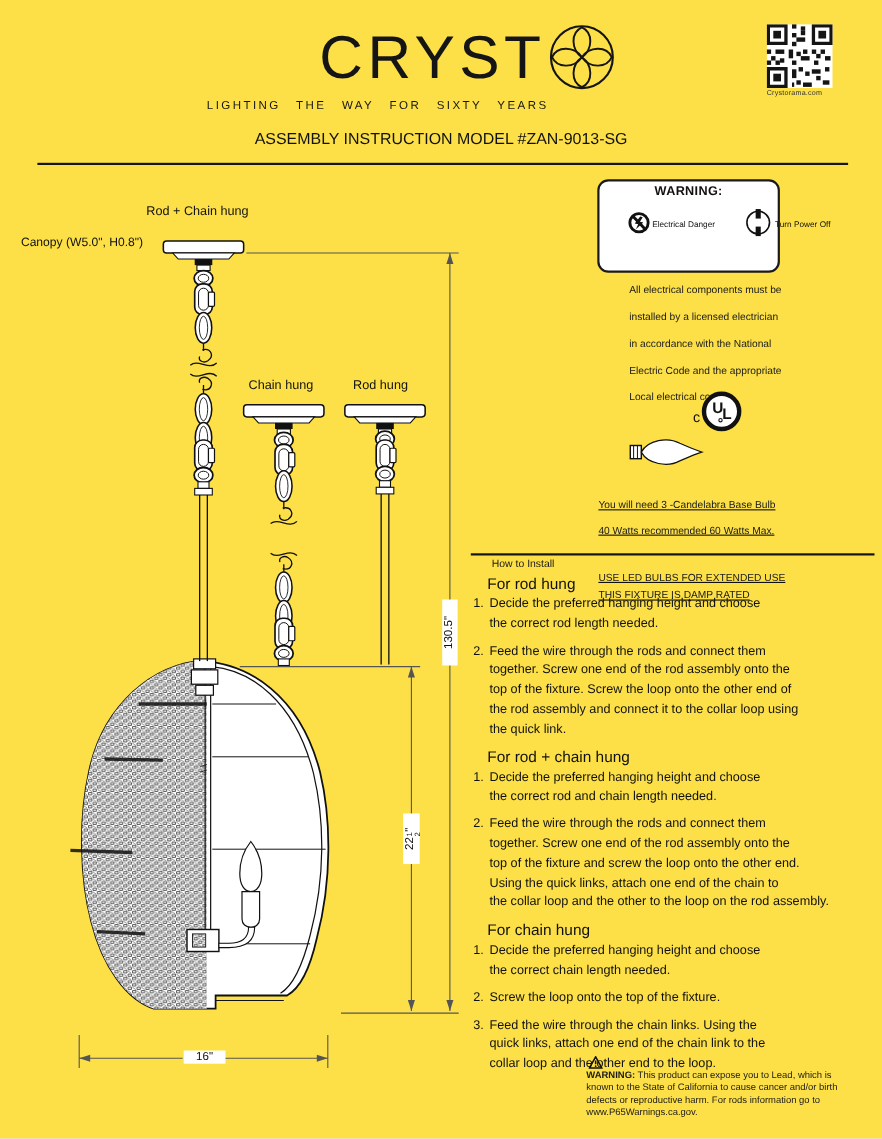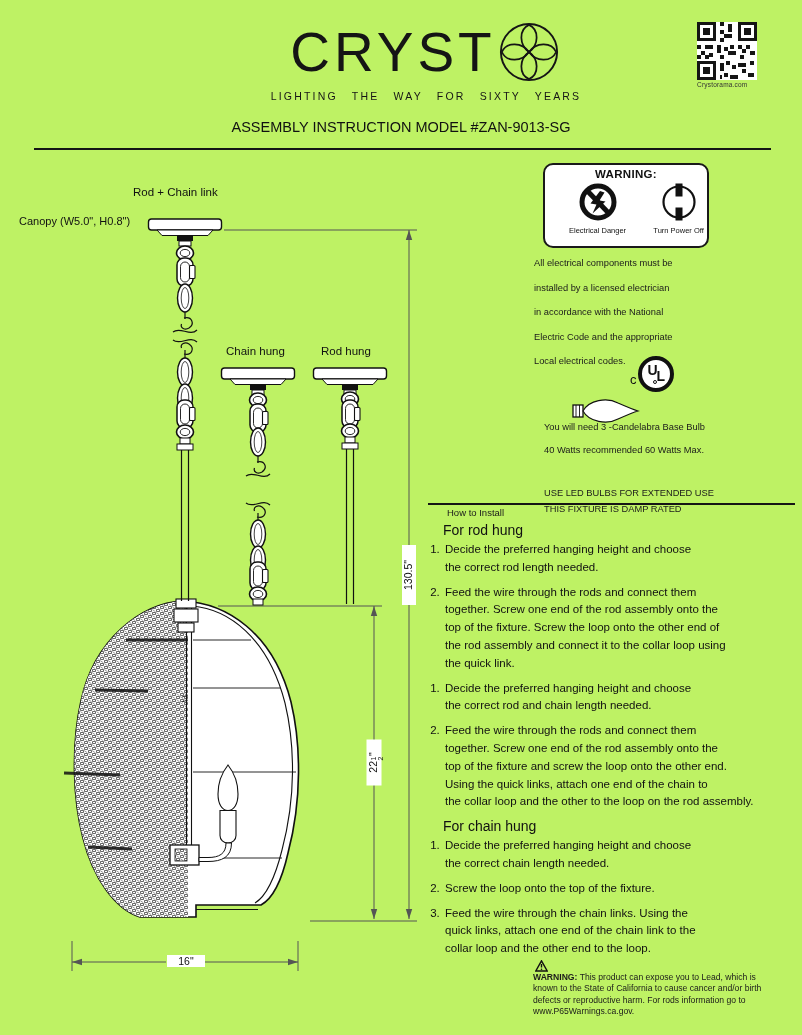--- a/index.html
+++ b/index.html
@@ -1,36 +1,36 @@
 <!DOCTYPE html>
 <html><head>
 <meta charset="utf-8">
 <style>
   * { margin:0; padding:0; box-sizing:border-box; }
   html,body { background:#e8e8e8; }
   #page {
     position:relative; width:802px; height:1035px; margin:0 auto;
-    background:#bef264; color:#111;
+    background:#fde047; color:#111;
     font-family:"Liberation Sans", sans-serif;
     overflow:hidden;
   }
   .abs { position:absolute; }
 
   
   #logo-row {
     position:absolute; left:188px; top:20px; width:476px; height:64px;
     display:flex; align-items:center; justify-content:center;
   }
   .logo-word {
     font-size:55px; font-weight:300; letter-spacing:4px; color:#151515;
     line-height:60px; white-space:nowrap;
   }
   #logo-flower { margin:0 2px; }
   #tagline {
-    position:absolute; left:188px; top:90px; width:476px; text-align:center;
+    position:absolute; left:188px; top:90px; width:476px; text-align:left;
     font-size:10.5px; letter-spacing:2.2px; word-spacing:9px; color:#151515;
   }
   #doc-title {
     position:absolute; left:0; top:119px; width:802px; text-align:center;
     font-size:14.5px; color:#111;
   }
   #title-rule { position:absolute; left:34px; top:148px; width:737px; height:2px; background:#151515; }
 
   #qr-block { position:absolute; left:697px; top:22px; width:64px; }
   #qr-caption { font-size:6.5px; color:#333; margin-top:1px; letter-spacing:0.2px; }
@@ -45,41 +45,41 @@
   .rot { transform:rotate(-90deg); }
   .frac { display:inline-flex; flex-direction:column; font-size:7px; line-height:6.5px; vertical-align:1px; margin:0 0.5px; }
 
   
   #warning-box {
     position:absolute; left:543px; top:163px; width:166px; height:85px;
     border:2px solid #1a1a1a; border-radius:10px; background:#fff;
   }
   #warning-box-title { text-align:center; font-weight:bold; font-size:11.5px; margin-top:3px; letter-spacing:0.3px; }
   #warning-icons { display:flex; justify-content:space-around; margin-top:0px; }
-  .warn-cell { display:flex; flex-direction:column; align-items:center; width:50%;margin-left:24px; }
+  .warn-cell { display:flex; flex-direction:row; align-items:center; width:50%;margin-left:24px; }
   .warn-caption { font-size:7.5px; margin-top:0px; white-space:nowrap; }
 
   
-  #electrical-notice { position:absolute; left:534px; top:258px; width:170px; }
+  #electrical-notice { position:absolute; left:572px; top:258px; width:170px; }
   #electrical-notice div { font-size:9.3px; height:24.5px; color:#1a1a1a; }
 
   
   #ul-mark { position:absolute; left:630px; top:356px; display:flex; align-items:center; }
   #ul-c { font-size:13px; margin-right:1px; margin-top:10px; }
   #ul-circle {
     width:36px; height:36px; border:4px solid #111; border-radius:50%;
     position:relative; background:#fff;
   }
   #ul-u { position:absolute; left:6px; top:2px; font-weight:bold; font-size:14px; }
   #ul-l { position:absolute; left:15px; top:8px; font-weight:bold; font-size:14px; }
   #ul-dot { position:absolute; left:11px; top:20px; width:4px; height:4px; border:1px solid #111; border-radius:50%; }
 
   
   #bulb-icon { position:absolute; left:571px; top:392px; }
-  #bulb-info { position:absolute; left:544px; top:422px; width:250px; }
+  #bulb-info { position:absolute; left:544px; top:454px; width:250px;text-decoration:underline; }
   #bulb-info div { font-size:9.3px; color:#1a1a1a; }
   #bulb-line-0 { margin-bottom:13px; }
   #bulb-line-1 { margin-bottom:11px; }
   #bulb-line-2 { margin-bottom:6px;margin-top:33px; }
 
   #install-rule { position:absolute; left:428px; top:503px; width:367px; height:1.5px; background:#151515; }
 
   
   #install { position:absolute; left:420px; top:507px; width:382px; }
   #install-heading { font-size:9.5px; margin:0 0 4px 27px; font-weight:normal; color:#1a1a1a; }
@@ -303,21 +303,21 @@
       <use href="#canopy-g" x="350" y="368"></use>
       <use href="#ring-g" x="350" y="399"></use>
       <use href="#quicklink-g" x="350" y="414"></use>
       <use href="#ring-g" x="350" y="431"></use>
       <use href="#collar-g" x="350" y="437"></use>
       <line x1="346.5" y1="449" x2="346.5" y2="604" stroke="#111" stroke-width="1.2"></line>
       <line x1="353.5" y1="449" x2="353.5" y2="604" stroke="#111" stroke-width="1.2"></line>
     </g>
   </svg>
 
-  <div class="diagram-label" style="left:133px; top:186px;">Rod + Chain link</div>
+  <div class="diagram-label" style="left:133px; top:186px;">Rod + Chain hung</div>
   <div class="diagram-label" id="label-canopy" style="left:19px; top:215px;">Canopy (W5.0", H0.8")</div>
   <div class="diagram-label" style="left:226px; top:345px;">Chain hung</div>
   <div class="diagram-label" style="left:321px; top:345px;">Rod hung</div>
 
   <div class="dim-label rot" style="left:379px; top:568px; width:60px; height:14px;">130.5"</div>
   <div class="dim-label rot" style="left:351px; top:755px; width:46px; height:15px;">
     <span>22</span><span class="frac">
         <span>1</span>
         <span>2</span>
       </span><span>"</span>
@@ -387,20 +387,21 @@
     <ol>
       <li><span>Decide the preferred hanging height and choose
 the correct rod length needed.</span></li>
       <li><span>Feed the wire through the rods and connect them
 together. Screw one end of the rod assembly onto the
 top of the fixture. Screw the loop onto the other end of
 the rod assembly and connect it to the collar loop using
 the quick link.</span></li>
     </ol>
 
+    <div class="section-title">For rod + chain hung</div>
     <ol>
       <li><span>Decide the preferred hanging height and choose
 the correct rod and chain length needed.</span></li>
       <li><span>Feed the wire through the rods and connect them
 together. Screw one end of the rod assembly onto the
 top of the fixture and screw the loop onto the other end.
 Using the quick links, attach one end of the chain to
 the collar loop and the other to the loop on the rod assembly.</span></li>
     </ol>
 

